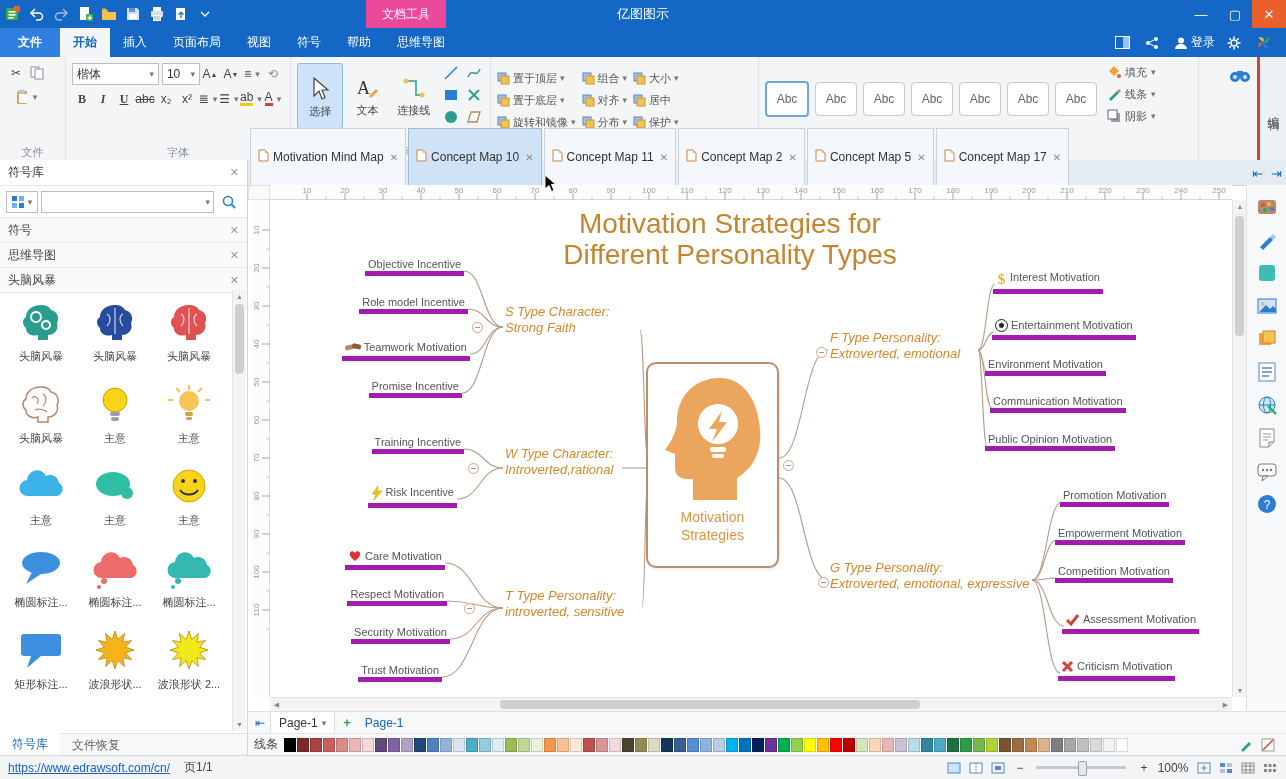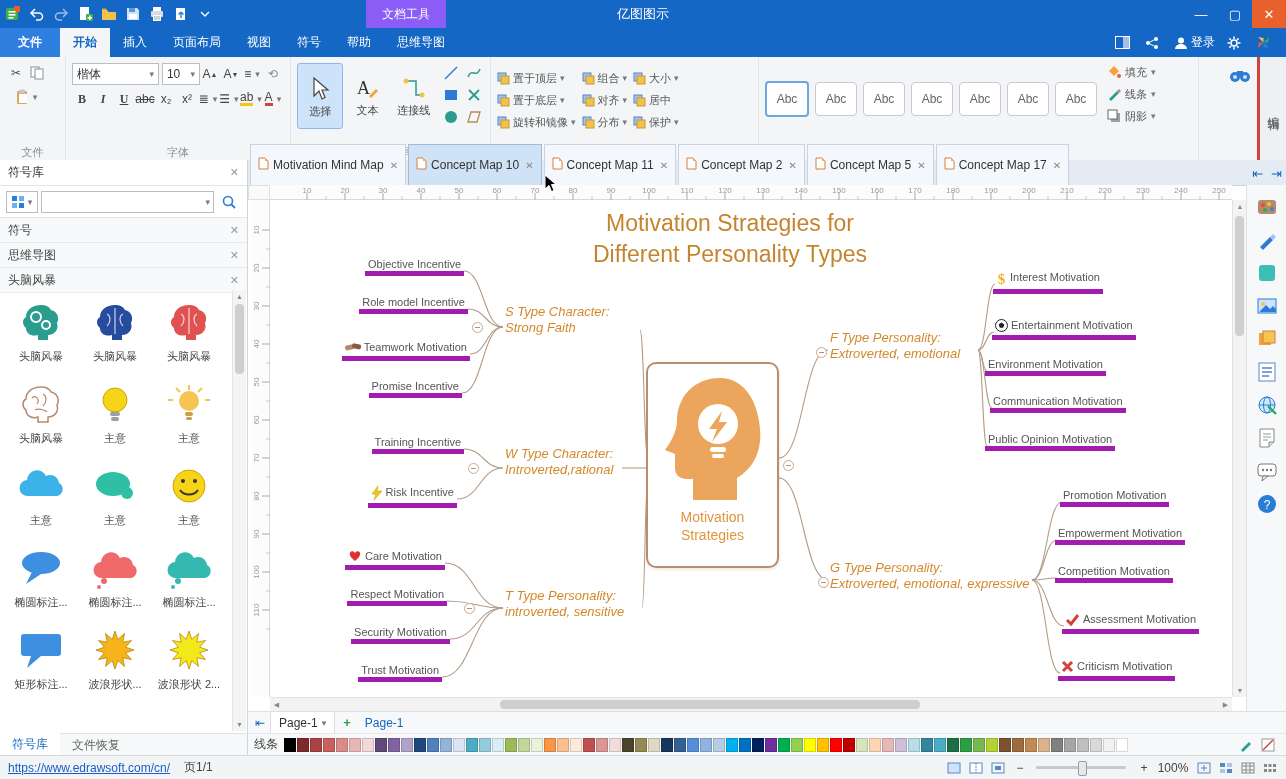--- a/index.html
+++ b/index.html
@@ -2,21 +2,21 @@
 <html><head>
 <meta charset="utf-8">
 <style>
   html,body{margin:0;padding:0;overflow:hidden;background:#fff;}
   #app{position:relative;width:1286px;height:779px;font-family:"Liberation Sans",sans-serif;font-size:12px;color:#333;overflow:hidden;background:#fff;-webkit-user-select:none;user-select:none;}
   .abs{position:absolute;}
   
   #titlebar{left:0;top:0;width:1286px;height:28px;background:#1467c4;display:flex;align-items:center;}
   .qicon{width:22px;height:20px;display:flex;align-items:center;justify-content:center;margin-left:2px;border-radius:2px;}
   .qicon svg{display:block}
-  #doc-tools{position:absolute;left:366px;top:0;height:28px;line-height:28px;padding:0 16px;background:#8b5cf6;color:#fff;font-size:12px;}
+  #doc-tools{position:absolute;left:366px;top:0;height:28px;line-height:28px;padding:0 16px;background:#ec4899;color:#fff;font-size:12px;}
   #app-title{position:absolute;left:0;right:0;top:0;height:28px;line-height:28px;text-align:center;color:#fff;font-size:13px;pointer-events:none;}
   #win-controls{position:absolute;right:0;top:0;height:28px;display:flex;}
   .wbtn{width:34px;height:28px;display:flex;align-items:center;justify-content:center;color:#fff;font-size:13px;}
   .wbtn.close{background:#e8612c;}
   
   #tabrow{left:0;top:28px;width:1286px;height:29px;background:#1467c4;display:flex;align-items:flex-end;}
   .mtab{padding:0 13px;height:29px;line-height:29px;color:#fff;font-size:12px;white-space:nowrap;cursor:default;}
   .mtab.file{background:#2f7fe0;font-weight:bold;padding:0 18px;}
   .mtab.active{background:#f3f5f7;color:#1467c4;font-weight:bold;}
   #tabrow-right{margin-left:auto;display:flex;align-items:center;height:29px;color:#fff;}
@@ -47,21 +47,21 @@
   .abc.selected{border:2px solid #6ea6e0;}
   .style-btns{display:flex;flex-direction:column;margin-left:4px;}
   .stybtn{display:flex;align-items:center;height:22px;font-size:11px;color:#555;}
   .stybtn svg{margin-right:4px;}
   #ribbon-right{margin-left:auto;display:flex;flex-shrink:0;}
   #edit-strip{width:26px;border-left:3px solid #d2413a;background:#eef1f4;display:flex;align-items:center;justify-content:center;}
   #edit-strip span{writing-mode:vertical-rl;font-size:12px;color:#555;letter-spacing:3px;}
   #find-strip{width:34px;display:flex;align-items:flex-start;justify-content:center;padding-top:10px;}
   
   #doctabs{left:248px;top:160px;width:1038px;height:25px;background:#e4ebf3;display:flex;align-items:flex-end;border-bottom:1px solid #c9d4e0;}
-  .dtab{display:flex;align-items:center;height:24px;padding:8px 7px;background:#f4f8fc;border:1px solid #c9d4e0;border-bottom:none;margin-left:2px;font-size:12px;color:#333;white-space:nowrap;}
+  .dtab{display:flex;align-items:center;height:24px;padding:16px 7px;background:#f4f8fc;border:1px solid #c9d4e0;border-bottom:none;margin-left:2px;font-size:12px;color:#333;white-space:nowrap;}
   .dtab.active{background:#cfe2f6;border-color:#9fbcd8;}
   .dtab .dclose{margin-left:6px;color:#888;font-size:10px;}
   .dtab svg{margin-right:4px;}
   #dt-arrows{margin-left:auto;display:flex;align-items:center;height:24px;color:#1467c4;font-size:13px;}
   #dt-arrows span{margin:0 4px;}
   
   #corner{left:248px;top:185px;width:22px;height:15px;background:#fafafa;border:1px solid #e0e0e0;box-sizing:border-box;}
   #hruler{left:270px;top:185px;width:962px;height:15px;background:#fcfcfc;border-bottom:1px solid #d8d8d8;box-sizing:border-box;}
   #vruler{left:252px;top:200px;width:18px;height:497px;background:#fcfcfc;border-right:1px solid #d8d8d8;box-sizing:border-box;}
   
@@ -79,21 +79,21 @@
   .sym-lb{font-size:11px;color:#444;white-space:nowrap;overflow:hidden;max-width:72px;}
   #lp-scroll{position:absolute;right:1px;top:130px;width:13px;height:441px;background:#f4f4f4;border-left:1px solid #e4e4e4;}
   #lp-thumb{position:absolute;left:2px;top:14px;width:9px;height:70px;background:#cfcfcf;border-radius:4px;}
   .sbar-arrow{position:absolute;left:0;width:13px;height:13px;display:flex;align-items:center;justify-content:center;font-size:7px;color:#888;}
   #lefttabs{left:0;top:733px;width:248px;height:22px;border-right:1px solid #d0d5da;border-top:1px solid #e0e0e0;display:flex;align-items:center;box-sizing:border-box;background:#f7f8f9;}
   .ltab{padding:0 12px;font-size:12px;color:#666;height:22px;line-height:22px;}
   .ltab.active{color:#1467c4;border-bottom:2px solid #1467c4;background:#fff;}
   
   #canvas{left:270px;top:200px;width:962px;height:497px;background:#fff;overflow:hidden;}
   #mm-lines{position:absolute;left:0;top:0;pointer-events:none;}
-  #mm-title{position:absolute;left:250px;top:8px;width:420px;text-align:center;font-size:23px;line-height:31px;color:#c5842e;}
+  #mm-title{position:absolute;left:250px;top:8px;width:420px;text-align:center;font-size:28px;line-height:31px;color:#c5842e;}
   #center-node{position:absolute;left:376px;top:162px;width:133px;height:206px;background:#fff;border:2px solid #b98d6e;border-radius:10px;box-sizing:border-box;display:flex;flex-direction:column;align-items:center;box-shadow:1px 2px 3px rgba(0,0,0,0.08);}
   #center-label{text-align:center;font-size:14px;line-height:18px;color:#e0953f;margin-top:2px;}
   .mm-branch-title{position:absolute;font-size:13px;line-height:16px;color:#d3892b;white-space:nowrap;font-style:italic;}
   .mm-child{position:absolute;font-size:11px;color:#555;white-space:nowrap;border-bottom:5px solid #a21caf;padding:0 3px 1px 3px;display:flex;align-items:flex-start;}
   .mm-child svg{margin-right:3px;}
   .collapse{position:absolute;width:11px;height:11px;border:1px solid #c9a88c;border-radius:50%;background:#fff;box-sizing:border-box;display:flex;align-items:center;justify-content:center;}
   .collapse::after{content:"";width:5px;height:1px;background:#b0937d;}
   
   #vscroll{left:1232px;top:200px;width:14px;height:497px;background:#f3f3f3;border-left:1px solid #e2e2e2;box-sizing:border-box;}
   #vthumb{position:absolute;left:2px;top:16px;width:9px;height:120px;background:#cfcfcf;border-radius:4px;}

